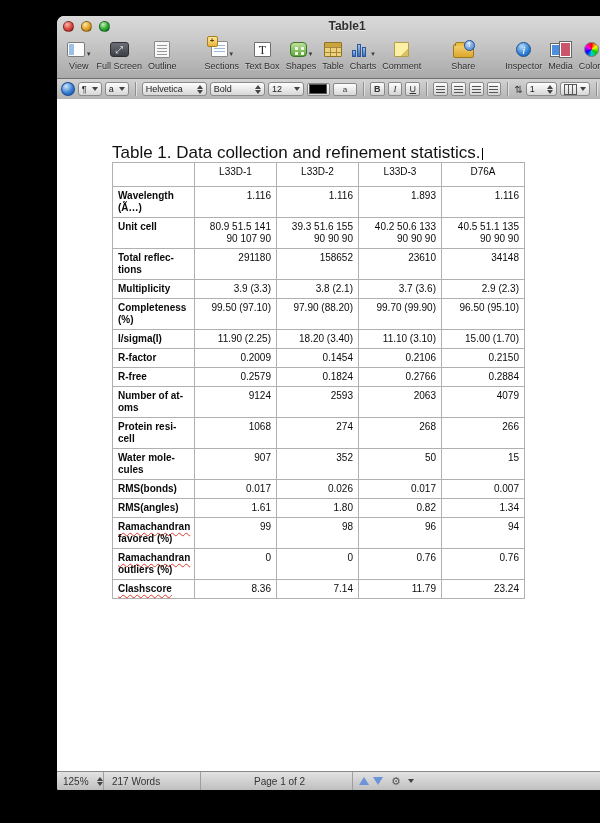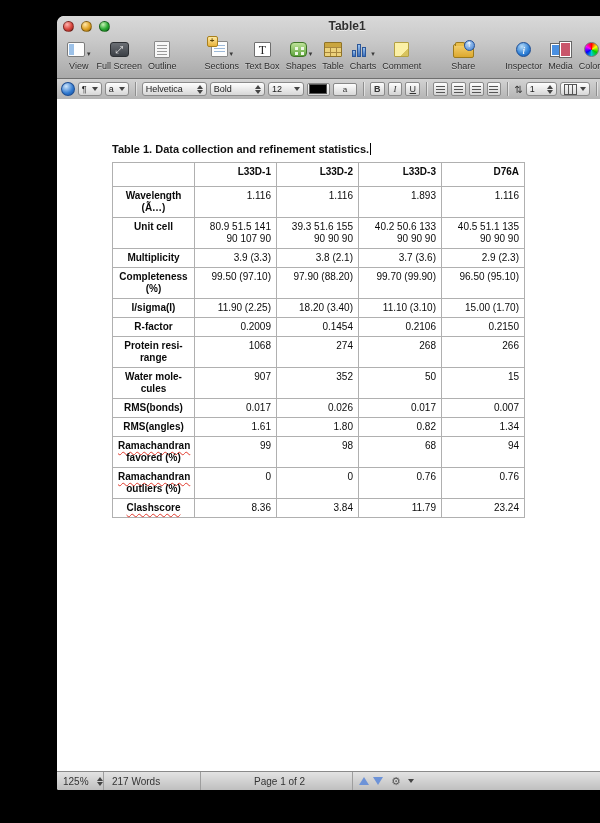--- a/index.html
+++ b/index.html
@@ -98,27 +98,27 @@
   .btn.u{text-decoration:underline;}
   .alignicon{width:9px;height:7px;background:repeating-linear-gradient(#555 0 1px,transparent 1px 3px);}
   
   .content{position:absolute;top:83px;bottom:18px;left:0;right:0;background:#fff;}
   .scrollbar{position:absolute;top:0;bottom:0;right:0;width:15px;background:#fafafa;border-left:1px solid #cfcfcf;box-sizing:border-box;}
   .sb-arrow{position:absolute;left:0;right:0;text-align:center;font-size:6px;color:#555;font-family:"DejaVu Sans",sans-serif;}
   .sb-up{top:2px;} .sb-dn{bottom:2px;}
   .thumb{position:absolute;left:1px;width:11px;top:12px;height:320px;border-radius:6px;
     background:linear-gradient(90deg,#9dbfe9,#dceafa 45%,#6f9dd6);border:1px solid #5a82b8;box-sizing:border-box;}
   .doc{position:absolute;top:0;bottom:0;left:0;right:15px;overflow:hidden;}
-  .doc-title{position:absolute;left:55px;top:44px;font-size:11px;font-weight:bold;color:#111;}
+  .doc-title{position:absolute;left:55px;top:44px;font-size:17px;font-weight:normal;color:#111;}
   .cursor{display:inline-block;width:1px;height:12px;background:#000;vertical-align:-2px;margin-left:1px;}
   table.stats{position:absolute;left:55px;top:63px;width:412px;border-collapse:collapse;table-layout:fixed;}
   table.stats th,table.stats td{border:1px solid #b0b0b0;font-size:10px;vertical-align:top;
     padding:3px 5px;line-height:1.2;color:#0a0a0a;box-sizing:border-box;}
-  table.stats thead th{font-weight:bold;text-align:right;height:24px;}
-  table.stats th.rowlabel{font-weight:bold;text-align:center;}
+  table.stats thead th{font-weight:normal;text-align:center;height:24px;}
+  table.stats th.rowlabel{font-weight:bold;text-align:left;}
   table.stats td.val{text-align:right;font-weight:normal;}
   .misspell{text-decoration:underline;text-decoration-style:wavy;text-decoration-color:#e0392b;
     text-decoration-thickness:1px;text-underline-offset:2px;}
   
   .statusbar{position:absolute;left:0;right:0;bottom:0;height:18px;
     background:linear-gradient(#e3e3e3,#bfbfbf);border-top:1px solid #8a8a8a;
     display:flex;align-items:center;font-size:10px;color:#333;}
   .sb-sep{width:1px;height:18px;background:#9e9e9e;}
   .zoomctl{display:flex;align-items:center;padding:0 6px;gap:5px;width:34px;}
   .sb-words{padding:0 8px;width:80px;}
@@ -351,20 +351,27 @@
               <td class="val">1.116</td>
             </tr>
             <tr>
               <th class="rowlabel"><span>Unit cell</span></th>
               <td class="val">80.9 51.5 141 90 107 90</td>
               <td class="val">39.3 51.6 155 90 90 90</td>
               <td class="val">40.2 50.6 133 90 90 90</td>
               <td class="val">40.5 51.1 135 90 90 90</td>
             </tr>
             <tr>
+              <th class="rowlabel"><span>Total reflec-</span><br><span>tions</span></th>
+              <td class="val">291180</td>
+              <td class="val">158652</td>
+              <td class="val">23610</td>
+              <td class="val">34148</td>
+            </tr>
+            <tr>
               <th class="rowlabel"><span>Multiplicity</span></th>
               <td class="val">3.9 (3.3)</td>
               <td class="val">3.8 (2.1)</td>
               <td class="val">3.7 (3.6)</td>
               <td class="val">2.9 (2.3)</td>
             </tr>
             <tr>
               <th class="rowlabel"><span>Completeness</span><br><span>(%)</span></th>
               <td class="val">99.50 (97.10)</td>
               <td class="val">97.90 (88.20)</td>
@@ -379,21 +386,35 @@
               <td class="val">15.00 (1.70)</td>
             </tr>
             <tr>
               <th class="rowlabel"><span>R-factor</span></th>
               <td class="val">0.2009</td>
               <td class="val">0.1454</td>
               <td class="val">0.2106</td>
               <td class="val">0.2150</td>
             </tr>
             <tr>
-              <th class="rowlabel"><span>Protein resi-</span><br><span>range</span></th>
+              <th class="rowlabel"><span>R-free</span></th>
+              <td class="val">0.2579</td>
+              <td class="val">0.1824</td>
+              <td class="val">0.2766</td>
+              <td class="val">0.2884</td>
+            </tr>
+            <tr>
+              <th class="rowlabel"><span>Number of at-</span><br><span>oms</span></th>
+              <td class="val">9124</td>
+              <td class="val">2593</td>
+              <td class="val">2063</td>
+              <td class="val">4079</td>
+            </tr>
+            <tr>
+              <th class="rowlabel"><span>Protein resi-</span><br><span>cell</span></th>
               <td class="val">1068</td>
               <td class="val">274</td>
               <td class="val">268</td>
               <td class="val">266</td>
             </tr>
             <tr>
               <th class="rowlabel"><span>Water mole-</span><br><span>cules</span></th>
               <td class="val">907</td>
               <td class="val">352</td>
               <td class="val">50</td>
@@ -410,34 +431,34 @@
               <th class="rowlabel"><span>RMS(angles)</span></th>
               <td class="val">1.61</td>
               <td class="val">1.80</td>
               <td class="val">0.82</td>
               <td class="val">1.34</td>
             </tr>
             <tr>
               <th class="rowlabel"><span class="misspell">Ramachandran</span><br><span>favored (%)</span></th>
               <td class="val">99</td>
               <td class="val">98</td>
-              <td class="val">68</td>
+              <td class="val">96</td>
               <td class="val">94</td>
             </tr>
             <tr>
               <th class="rowlabel"><span class="misspell">Ramachandran</span><br><span>outliers (%)</span></th>
               <td class="val">0</td>
               <td class="val">0</td>
               <td class="val">0.76</td>
               <td class="val">0.76</td>
             </tr>
             <tr>
               <th class="rowlabel"><span class="misspell">Clashscore</span></th>
               <td class="val">8.36</td>
-              <td class="val">3.84</td>
+              <td class="val">7.14</td>
               <td class="val">11.79</td>
               <td class="val">23.24</td>
             </tr>
           </tbody>
       </table>
     </div>
     <div class="scrollbar">
       <div class="sb-arrow sb-up">▲</div>
       <div class="thumb"></div>
       <div class="sb-arrow sb-dn">▼</div>

